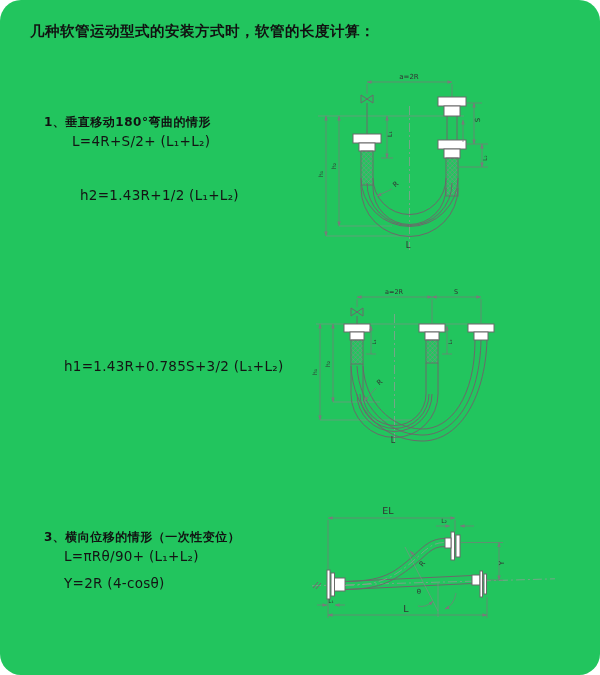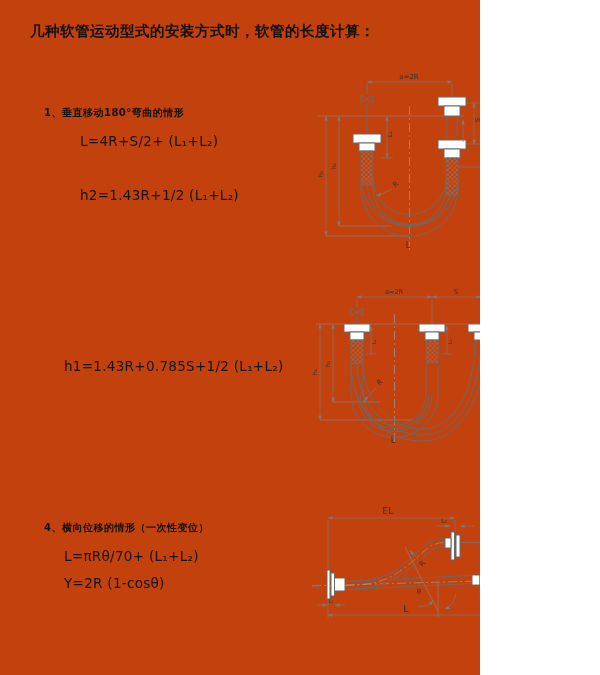--- a/index.html
+++ b/index.html
@@ -1,44 +1,44 @@
 <!DOCTYPE html>
 <html><head>
 <meta charset="utf-8">
 <style>
   html,body{margin:0;padding:0;background:#fff;}
-  .page{position:relative;width:480px;height:675px;background:#c2410c;overflow:hidden;
-        font-family:"DejaVu Sans","Liberation Sans",sans-serif;color:#111;}
+  .page{position:relative;width:600px;height:675px;background:#22c55e;overflow:hidden;
+        font-family:"DejaVu Sans","Liberation Sans",sans-serif;color:#111;border-radius:21px;}
   .title{position:absolute;left:30px;top:22px;font-size:14.5px;font-weight:600;letter-spacing:.5px;}
-  .sec-head{position:absolute;font-size:10px;font-weight:600;letter-spacing:.5px;}
+  .sec-head{position:absolute;font-size:12px;font-weight:600;letter-spacing:.5px;margin-top:8px;}
   .formula{position:absolute;font-size:13.5px;font-weight:400;letter-spacing:.3px;color:#141414;}
   svg{position:absolute;}
   svg text{font-family:"DejaVu Sans","Liberation Sans",sans-serif;fill:#333;}
   .ln{stroke:#6a6a6a;stroke-width:1;fill:none;}
   .thin{stroke:#8a8a8a;stroke-width:.6;fill:none;}
   .dim{stroke:#7a7a7a;stroke-width:.7;fill:none;}
   .cl{stroke:#9a9a9a;stroke-width:.7;fill:none;stroke-dasharray:9 3 2 3;}
   .fit{fill:#ffffff;stroke:#6a6a6a;stroke-width:1;}
 </style>
 </head>
 <body>
 
 <div class="page">
 
   <div class="title">几种软管运动型式的安装方式时，软管的长度计算：</div>
 
   <div class="sec-head" style="left:44px;top:106px">1、垂直移动180°弯曲的情形</div>
-  <div class="formula" style="left:80px;top:133px">L=4R+S/2+ (L₁+L₂)</div>
+  <div class="formula" style="left:72px;top:133px">L=4R+S/2+ (L₁+L₂)</div>
   <div class="formula" style="left:80px;top:187px">h2=1.43R+1/2 (L₁+L₂)</div>
 
-  <div class="formula" style="left:64px;top:358px">h1=1.43R+0.785S+1/2 (L₁+L₂)</div>
-
-  <div class="sec-head" style="left:44px;top:521px">4、横向位移的情形（一次性变位）</div>
-  <div class="formula" style="left:64px;top:548px">L=πRθ/70+ (L₁+L₂)</div>
-  <div class="formula" style="left:64px;top:575px">Y=2R (1-cosθ)</div>
+  <div class="formula" style="left:64px;top:358px">h1=1.43R+0.785S+3/2 (L₁+L₂)</div>
+
+  <div class="sec-head" style="left:44px;top:521px">3、横向位移的情形（一次性变位）</div>
+  <div class="formula" style="left:64px;top:548px">L=πRθ/90+ (L₁+L₂)</div>
+  <div class="formula" style="left:64px;top:575px">Y=2R (4-cosθ)</div>
 
   <svg style="left:312px;top:70px" width="275" height="194" viewBox="0 0 275 194" role="img">
     <defs>
       <marker id="a1" markerWidth="7" markerHeight="5" refX="6.5" refY="2.5" orient="auto-start-reverse">
         <path d="M0,0L7,2.5L0,5z" fill="#7a7a7a"></path>
       </marker>
       <pattern id="hp1" width="3.2" height="3.2" patternUnits="userSpaceOnUse" patternTransform="rotate(45)">
         <line x1="0" y1="0" x2="0" y2="3.2" stroke="#8a8a8a" stroke-width="0.7"></line>
         <line x1="0" y1="0" x2="3.2" y2="0" stroke="#8a8a8a" stroke-width="0.7"></line>
       </pattern>

